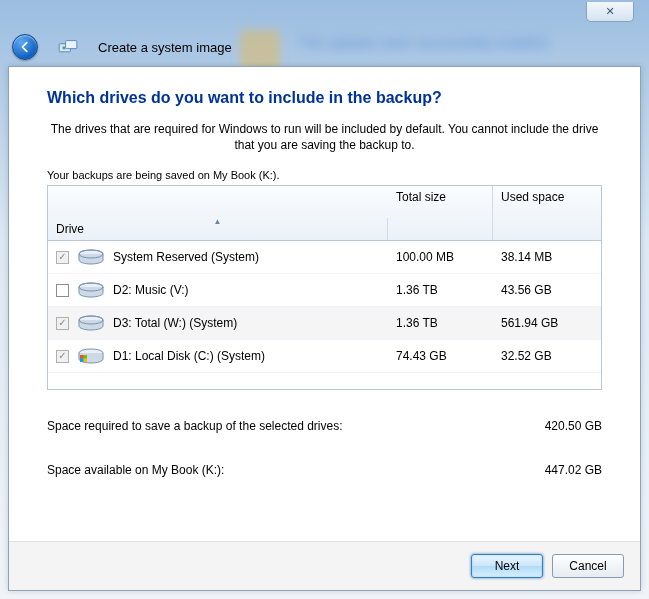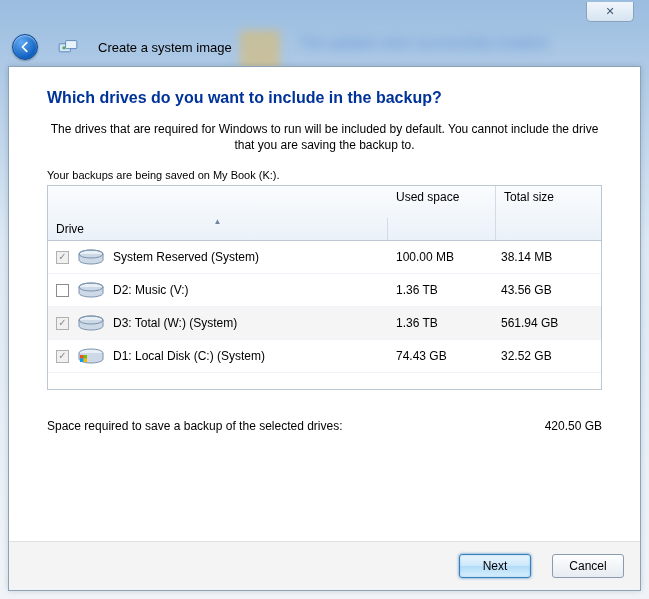--- a/index.html
+++ b/index.html
@@ -172,21 +172,21 @@
     display: flex;
     justify-content: space-between;
     padding: 1px 0;
     margin-top: 28px;
   }
   .footer {
     border-top: 1px solid #e0e0e0;
     padding: 12px 16px;
     display: flex;
     justify-content: flex-end;
-    gap: 21px;
+    gap: 9px;
     background: #f4f4f4;
   }
   .btn {
     min-width: 72px;
     height: 24px;
     border: 1px solid #8b9bad;
     border-radius: 3px;
     background: linear-gradient(#fdfefe, #e6ecf2);
     font-size: 12px;
     font-family: inherit;
@@ -232,22 +232,22 @@
     <h1 class="heading">Which drives do you want to include in the backup?</h1>
     <p class="desc">The drives that are required for Windows to run will be included by default. You cannot include the drive that you are saving the backup to.</p>
     <p class="save-loc">Your backups are being saved on My Book (K:).</p>
 
     <div class="grid">
       <div class="grid-header">
         <div class="col col-drive">
           <span>Drive</span>
           <span class="sort-ind">▲</span>
         </div>
+        <div class="col col-size">Total size</div>
         <div class="col col-used">Used space</div>
-        <div class="col col-size">Total size</div>
       </div>
       <div class="grid-body" id="grid-body">
           <div class="row">
             <div class="cell cell-drive">
               <span class="chk disabled">
                 <span class="tick">✓</span>
               </span>
               <span class="drive-icon"><svg viewBox="0 0 28 20">
                   <ellipse cx="14" cy="7" rx="12" ry="4" fill="#e8eff7" stroke="#7a92ad"></ellipse>
                   <path d="M2 7v6c0 2.2 5.4 4 12 4s12-1.8 12-4V7" fill="#cdd9e6" stroke="#7a92ad"></path>
@@ -307,20 +307,24 @@
           </div>
         </div>
       <div class="grid-pad"></div>
     </div>
 
     <div class="summary">
       <div class="summary-row">
         <span>Space required to save a backup of the selected drives:</span>
         <span>420.50 GB</span>
       </div>
+      <div class="summary-row">
+        <span>Space available on My Book (K:):</span>
+        <span>447.02 GB</span>
+      </div>
     </div>
   </div>
 
   <div class="footer">
     <button class="btn primary">Next</button>
     <button class="btn">Cancel</button>
   </div>
 </div>
 
 </body></html>

